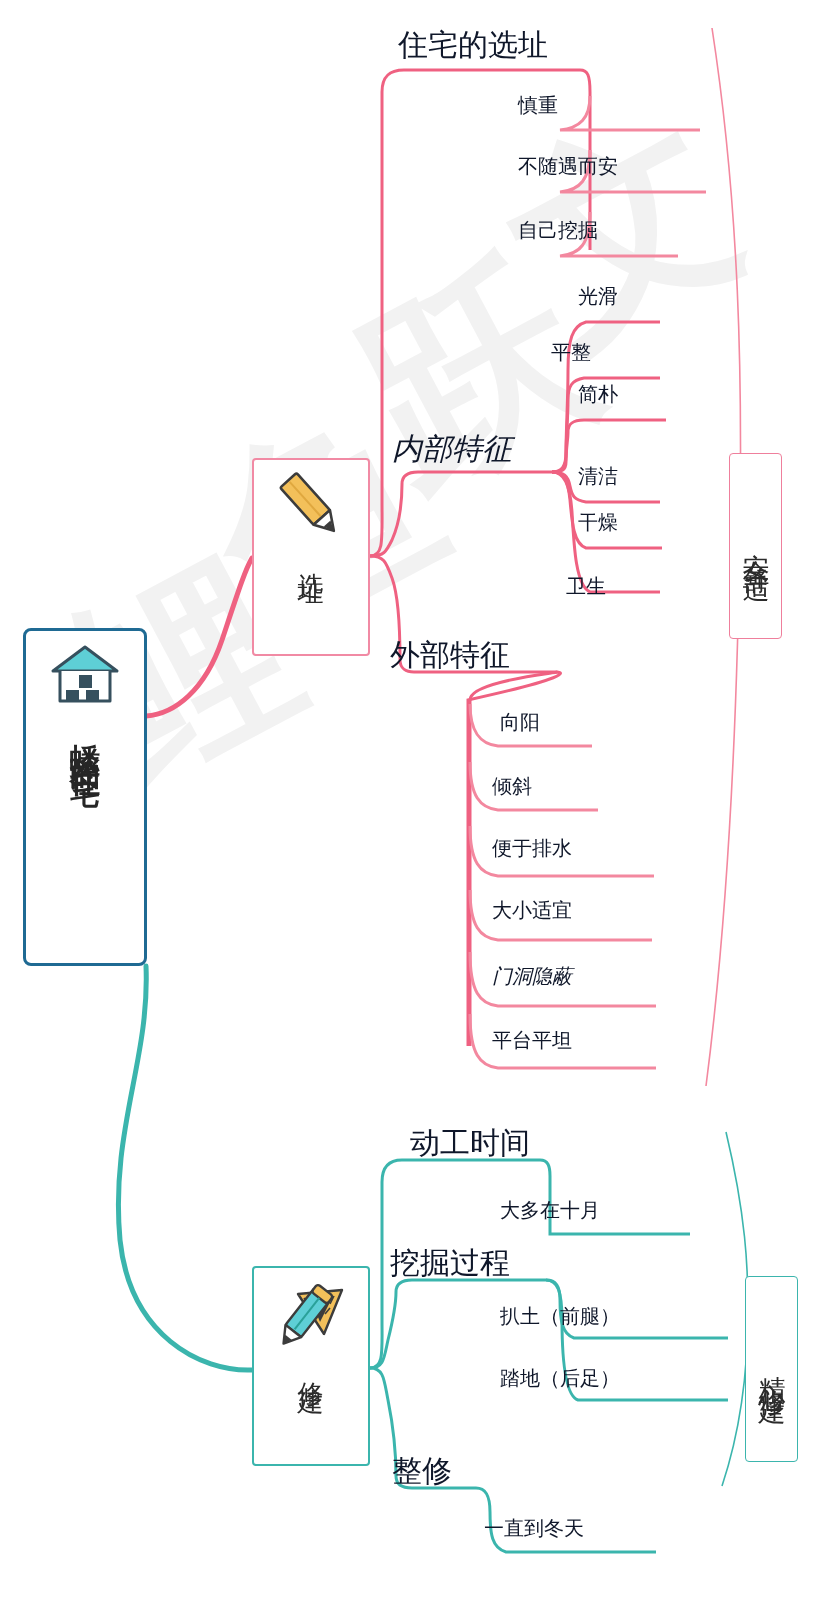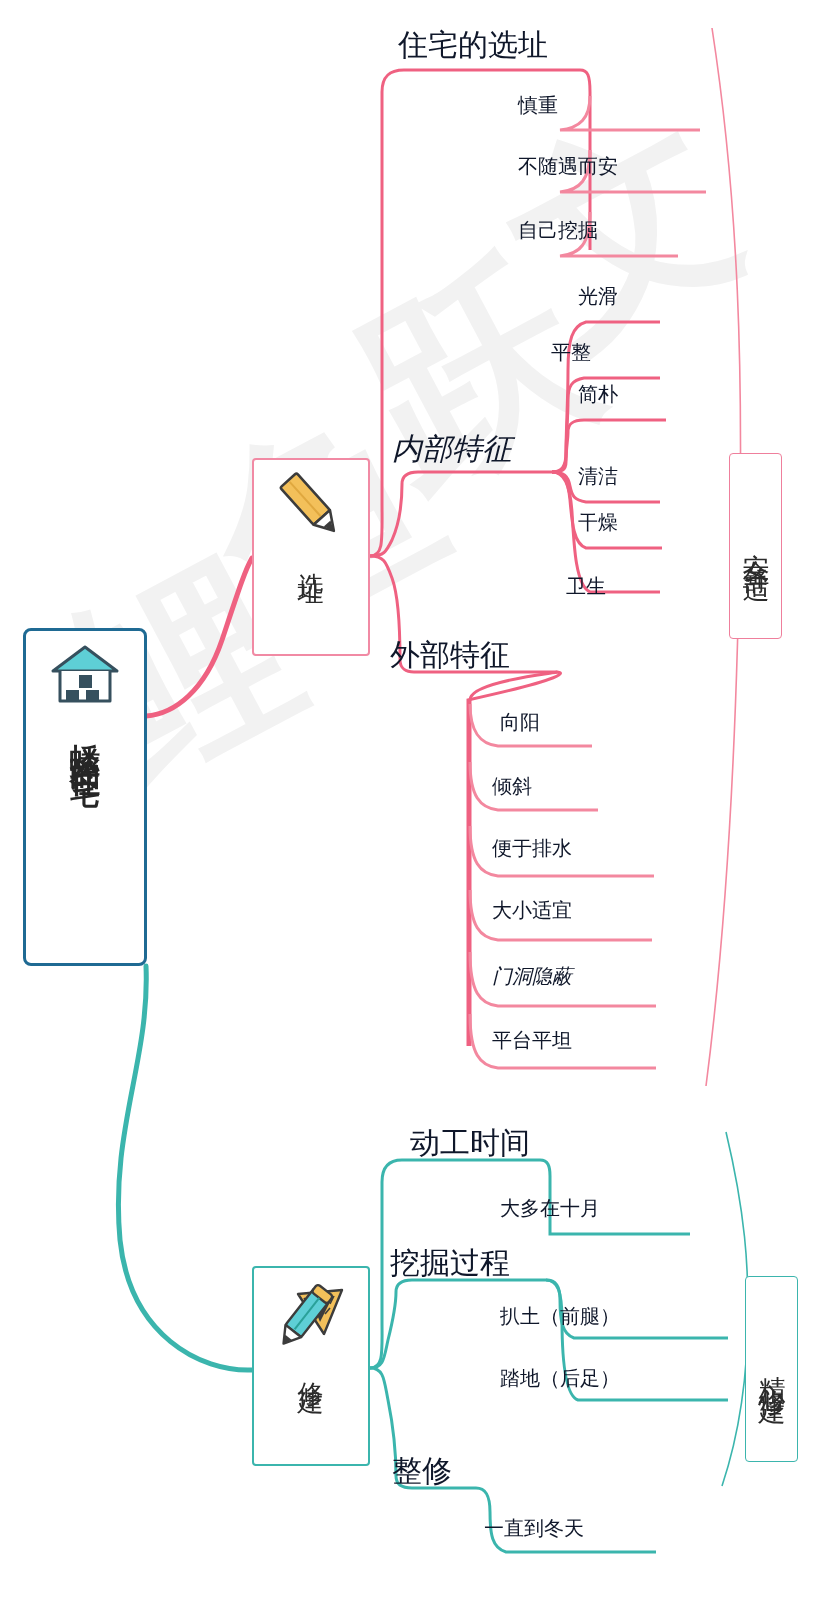--- a/index.html
+++ b/index.html
@@ -286,21 +286,21 @@
 
   <div class="lbl lvl1" style="left:390px; top:640px;">外部特征</div>
   <div class="lbl lvl2" style="left:500px; top:712px;">向阳</div>
   <div class="lbl lvl2" style="left:492px; top:776px;">倾斜</div>
   <div class="lbl lvl2" style="left:492px; top:838px;">便于排水</div>
   <div class="lbl lvl2" style="left:492px; top:900px;">大小适宜</div>
   <div class="lbl lvl2" style="left:492px; top:966px;font-style:italic;">门洞隐蔽</div>
   <div class="lbl lvl2" style="left:492px; top:1030px;">平台平坦</div>
 
   <div class="lbl lvl1" style="left:394px; top:1128px;margin-left:16px;">动工时间</div>
-  <div class="lbl lvl2" style="left:500px; top:1200px;font-family:Liberation Mono, monospace;">大多在十月</div>
+  <div class="lbl lvl2" style="left:500px; top:1200px;">大多在十月</div>
 
   <div class="lbl lvl1" style="left:390px; top:1248px;">挖掘过程</div>
   <div class="lbl lvl2" style="left:500px; top:1306px;">扒土（前腿）</div>
   <div class="lbl lvl2" style="left:500px; top:1368px;">踏地（后足）</div>
 
   <div class="lbl lvl1" style="left:392px; top:1456px;">整修</div>
   <div class="lbl lvl2" style="left:476px; top:1518px;margin-left:8px;">一直到冬天</div>
 
 </div>
 

